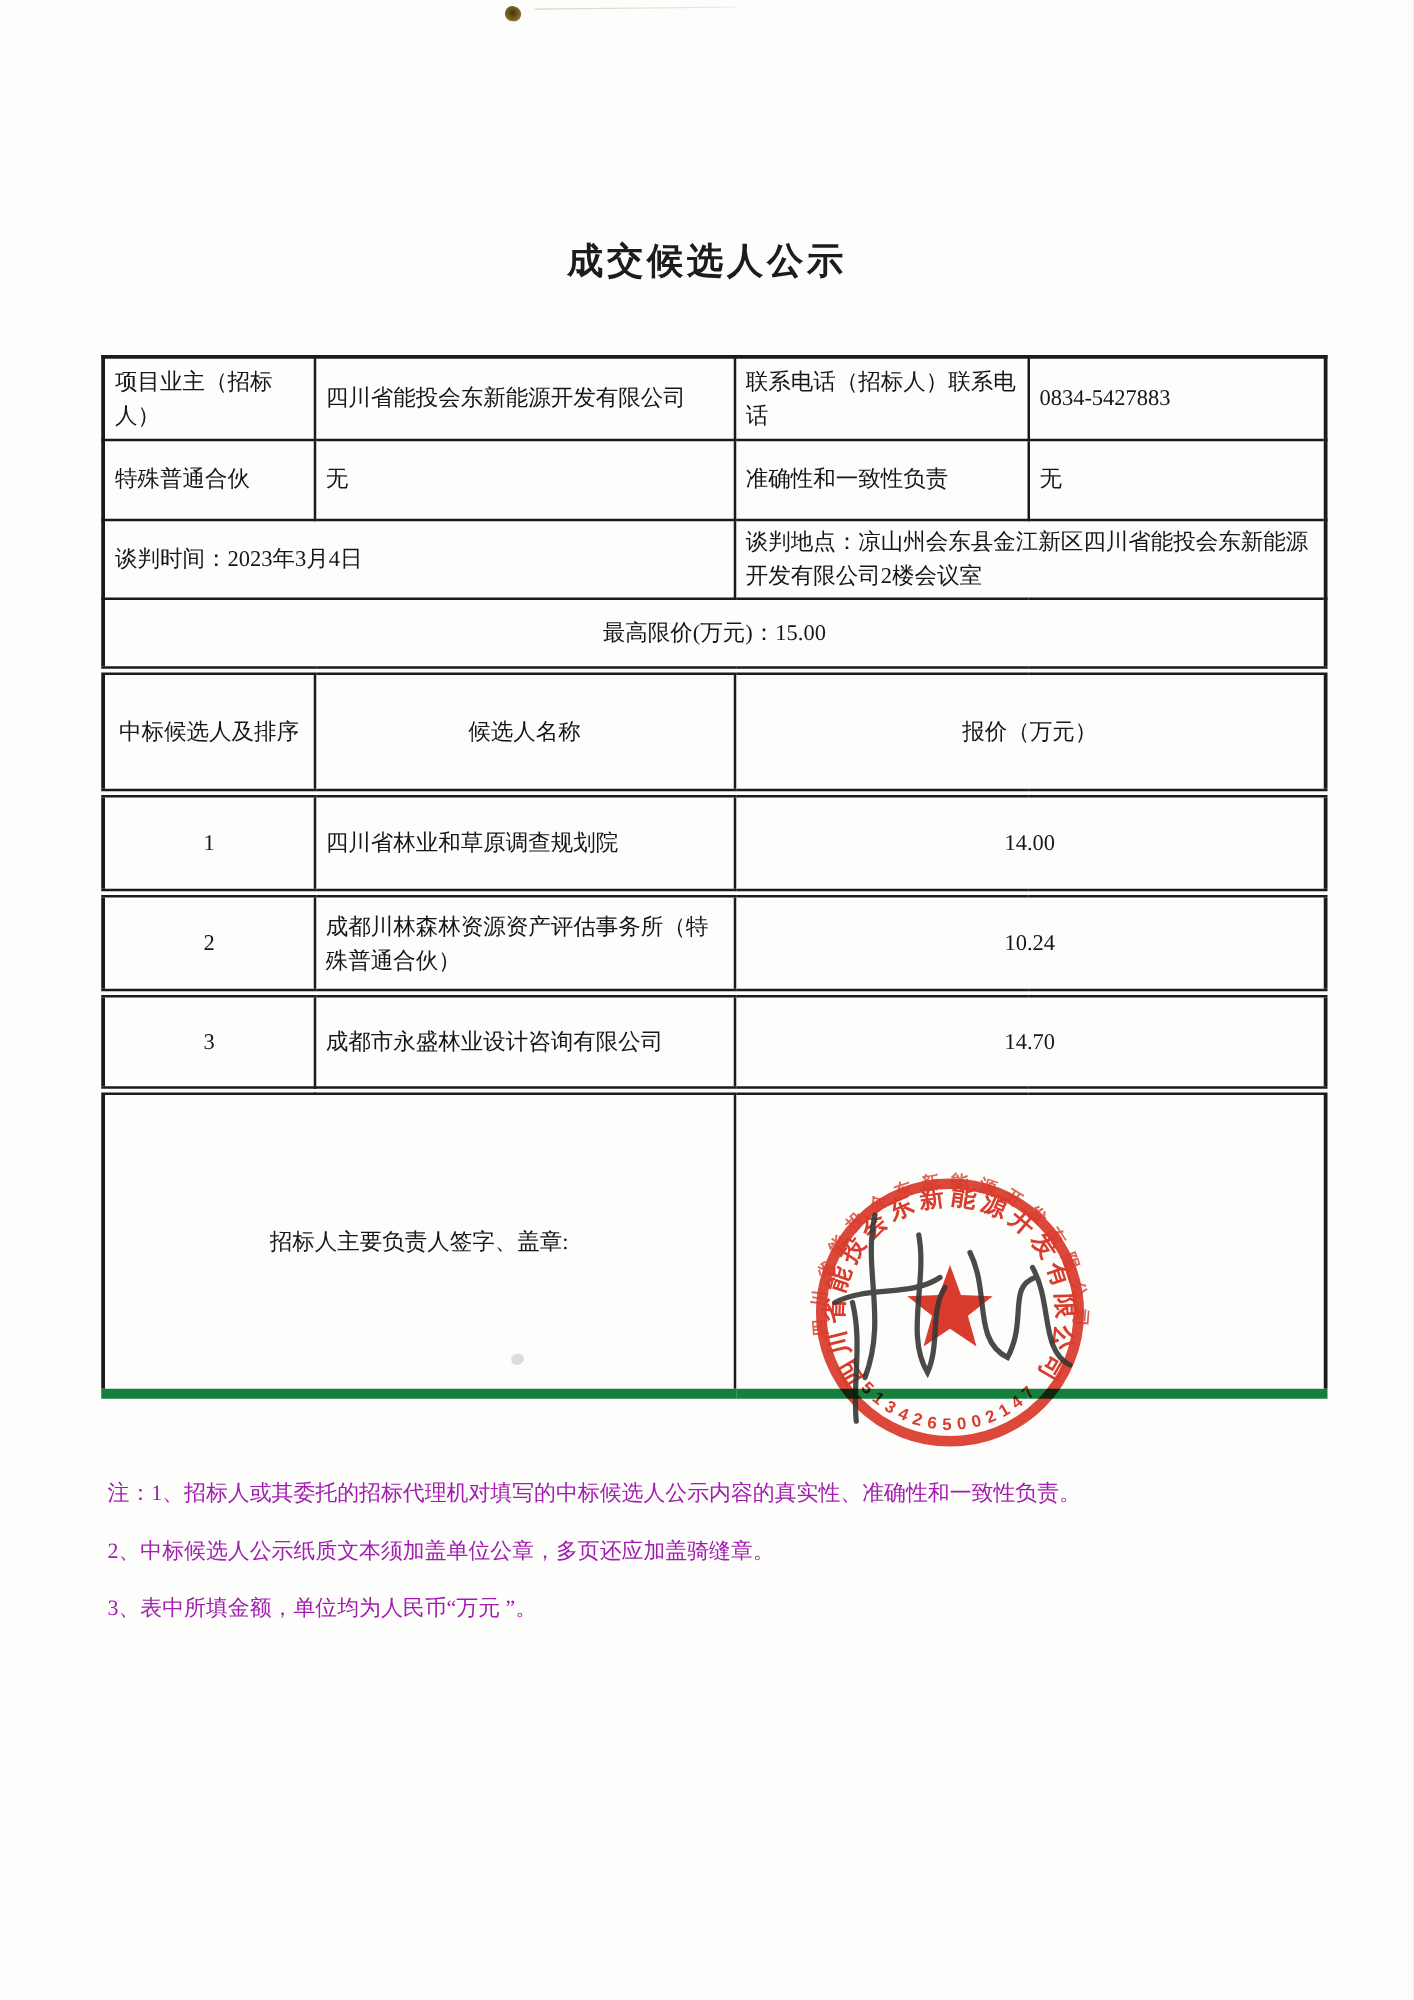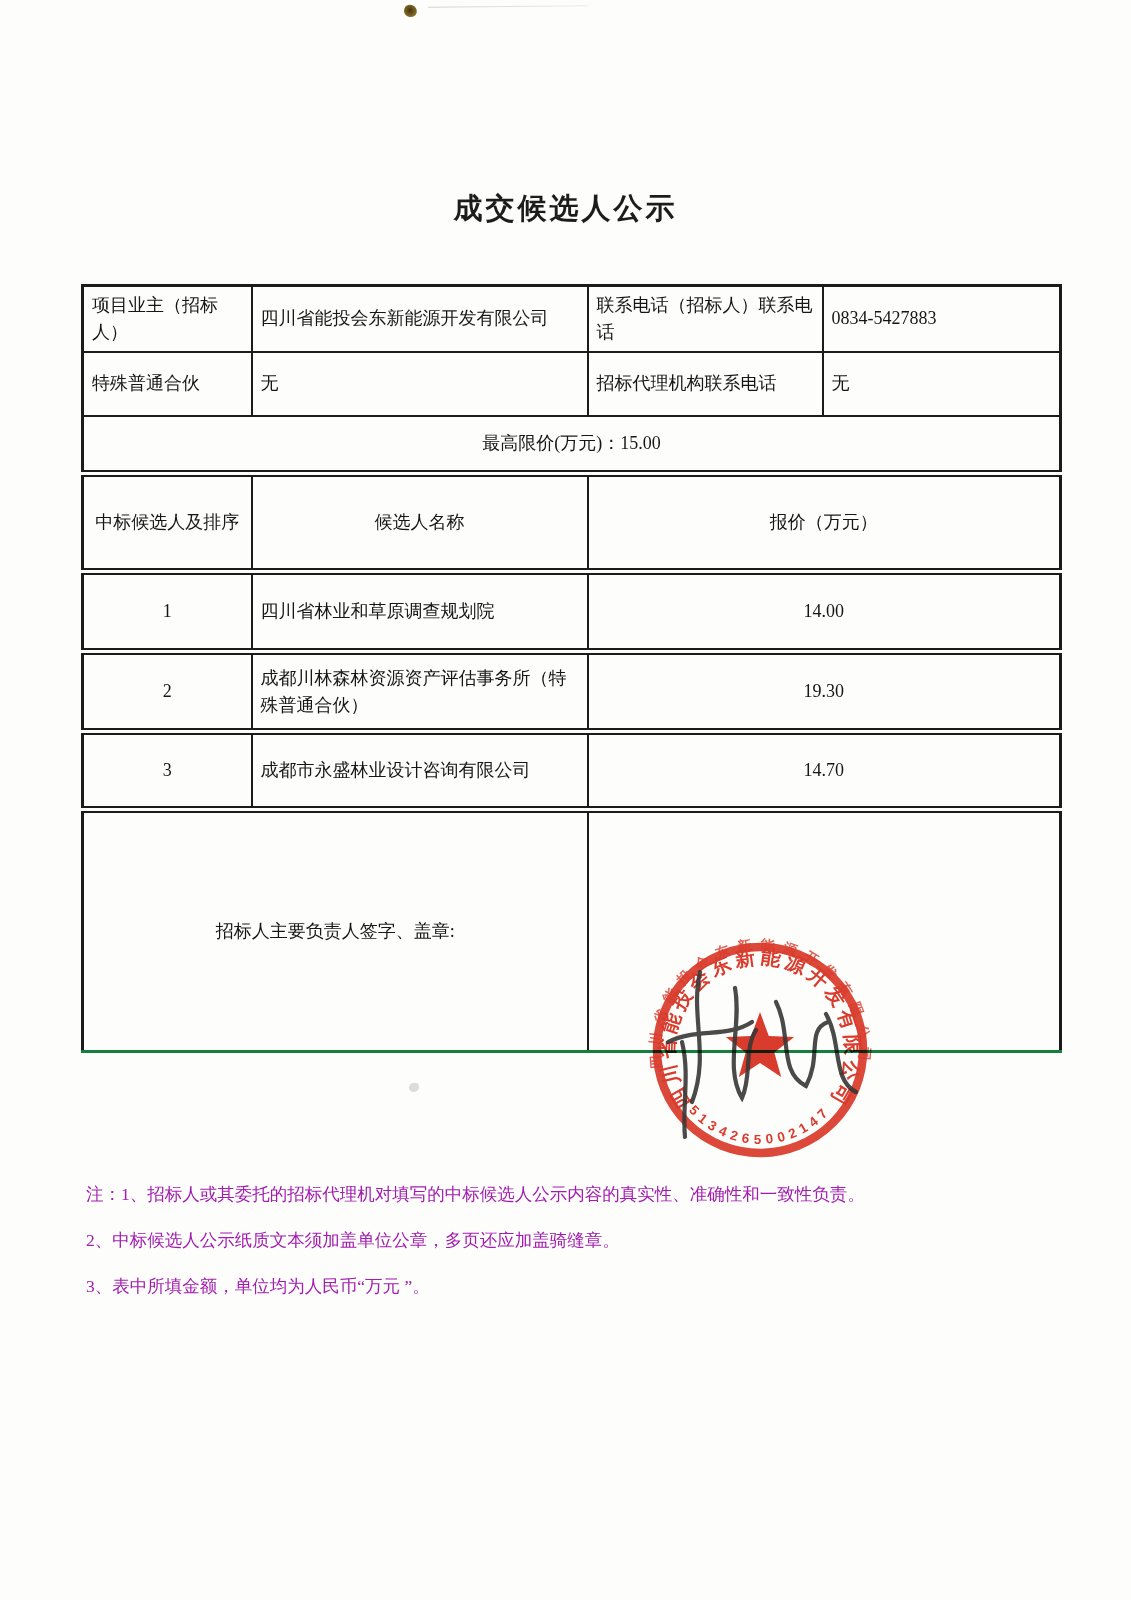--- a/index.html
+++ b/index.html
@@ -17,21 +17,21 @@
     position:absolute;left:81px;top:284px;width:978px;
     border-collapse:collapse;table-layout:fixed;
     border:3px solid #1b1b1b;
   }
   table.doc td{
     border:2px solid #1b1b1b;
     font-size:18px;line-height:1.5;vertical-align:middle;
     padding:2px 8px;color:#161616;word-break:break-all;
   }
   tr.dbl > td{border-top:7px double #1b1b1b;}
-  tr.rbot > td{border-bottom:3px solid #15803d;}
+  tr.rbot > td{border-bottom:8px solid #15803d;}
   .center{text-align:center;}
   .bold{font-weight:bold;}
   tr.r1{height:64px;} tr.r2{height:66px;} tr.r3{height:64px;}
   tr.r4{height:63px;} tr.r5{height:58px;} tr.r6{height:98px;}
   tr.r7{height:80px;} tr.r8{height:80px;} tr.r9{height:78px;}
   tr.r10{height:242px;}
   td.place{font-size:17px;line-height:1.55;}
   .notes{position:absolute;left:86px;top:1183px;width:970px;font-size:17.5px;color:#a21caf;}
   .note{margin:0 0 24px 0;line-height:22px;}
   .seal{
@@ -76,40 +76,44 @@
     <tbody>
       <tr class="r2">
         <td>项目业主（招标人）</td>
         <td>四川省能投会东新能源开发有限公司</td>
         <td>联系电话（招标人）联系电话</td>
         <td>0834-5427883</td>
       </tr>
       <tr class="r3">
         <td>特殊普通合伙</td>
         <td>无</td>
-        <td>招标代理机构联系电话</td>
+        <td>准确性和一致性负责</td>
         <td>无</td>
+      </tr>
+      <tr class="r4">
+        <td colspan="2">谈判时间：2023年3月4日</td>
+        <td colspan="2" class="place">谈判地点：凉山州会东县金江新区四川省能投会东新能源开发有限公司2楼会议室</td>
       </tr>
       <tr class="r5">
         <td colspan="4" class="center">最高限价(万元)：15.00</td>
       </tr>
       <tr class="r6 dbl">
         <td class="center">中标候选人及排序</td>
         <td class="center">候选人名称</td>
         <td colspan="2" class="center">报价（万元）</td>
       </tr>
       <tr class="r7 dbl">
         <td class="center">1</td>
         <td>四川省林业和草原调查规划院</td>
         <td colspan="2" class="center">14.00</td>
       </tr>
       <tr class="r8 dbl">
         <td class="center">2</td>
         <td>成都川林森林资源资产评估事务所（特殊普通合伙）</td>
-        <td colspan="2" class="center">19.30</td>
+        <td colspan="2" class="center">10.24</td>
       </tr>
       <tr class="r9 dbl">
         <td class="center">3</td>
         <td>成都市永盛林业设计咨询有限公司</td>
         <td colspan="2" class="center">14.70</td>
       </tr>
       <tr class="r10 dbl rbot">
         <td colspan="2" class="center">招标人主要负责人签字、盖章:</td>
         <td colspan="2"></td>
       </tr>

